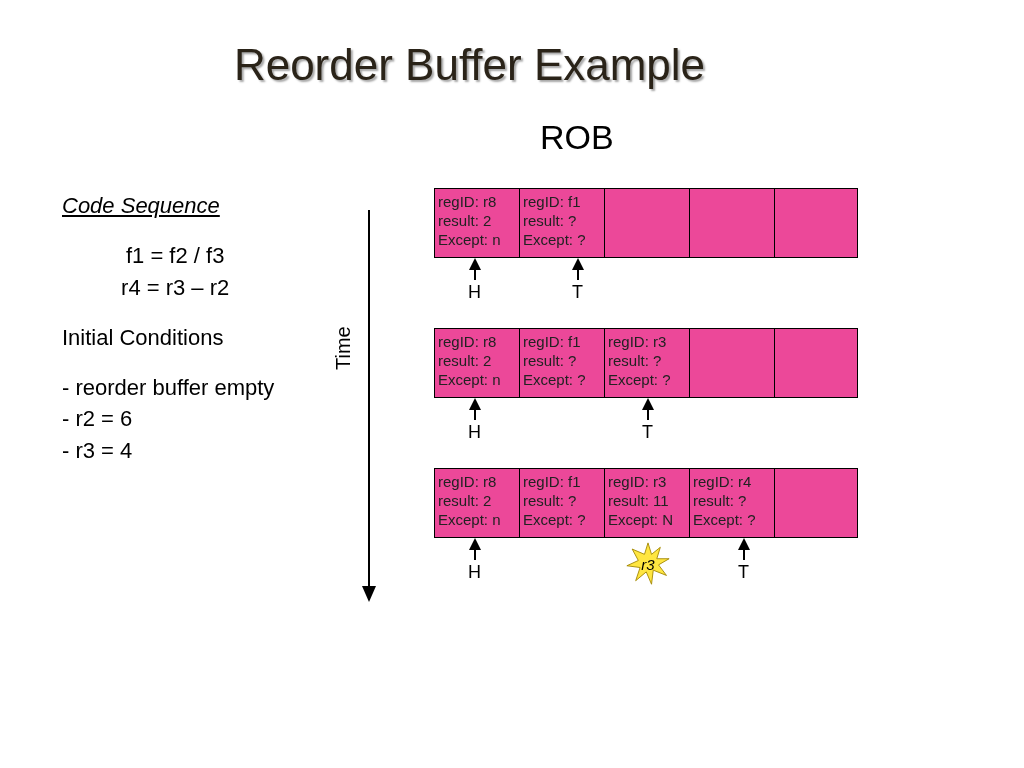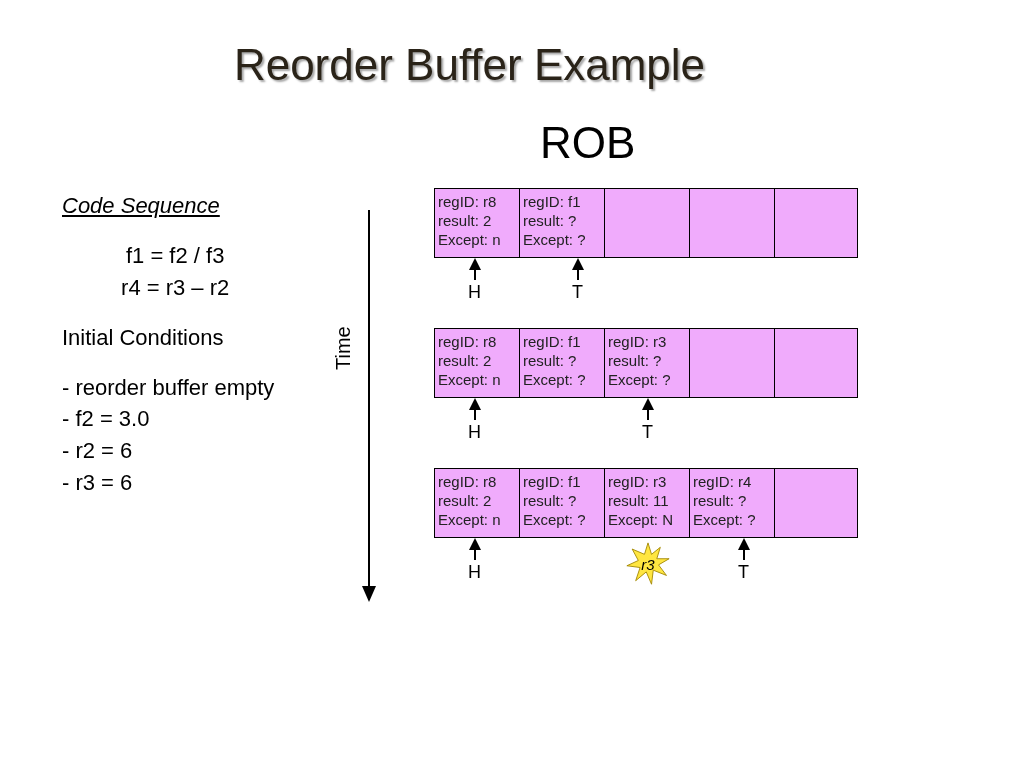--- a/index.html
+++ b/index.html
@@ -19,21 +19,21 @@
     width: 939px;
     text-align: center;
     font-size: 44px;
     color: #2a2318;
     text-shadow: 2px 2px 2px rgba(0,0,0,0.35);
   }
   .rob-label {
     position: absolute;
     top: 118px;
     left: 540px;
-    font-size: 44px;
+    font-size: 34px;
   }
   .left-panel {
     position: absolute;
     top: 190px;
     left: 62px;
     font-size: 22px;
     line-height: 1.45;
   }
   .underline { text-decoration: underline; font-style: italic; }
   .indent { padding-left: 14px; text-align: center; }
@@ -62,21 +62,21 @@
     transform: rotate(-90deg);
     transform-origin: left top;
     font-size: 20px;
   }
   .rob-row {
     position: absolute;
     left: 434px;
     width: 424px;
     height: 70px;
     border: 1px solid #000;
-    background: #f0abfc;
+    background: #ec4899;
     display: flex;
   }
   .rob-cell {
     border-right: 1px solid #000;
     width: 85px;
     padding: 4px 3px;
     font-size: 15px;
     line-height: 1.25;
     color: #222;
     white-space: pre;
@@ -134,23 +134,22 @@
 
 <div class="left-panel">
   <div class="underline">Code Sequence</div>
   <div style="height:18px"></div>
   <div class="indent">f1 = f2 / f3</div>
   <div class="indent">r4 = r3 – r2</div>
   <div style="height:18px"></div>
   <div>Initial Conditions</div>
   <div style="height:18px"></div>
   <div> - reorder buffer empty</div>
-  <div>- f2 = 3.0</div>
   <div>- r2 = 6</div>
-  <div>- r3 = 6</div>
+  <div>- r3 = 4</div>
 </div>
 
 <div class="time-axis"></div>
 <div class="time-label">Time</div>
 
 <div id="rob-container">
     <div class="rob-row" style="top: 188px;">
       <div class="rob-cell">regID: r8
 result: 2
 Except: n</div>

